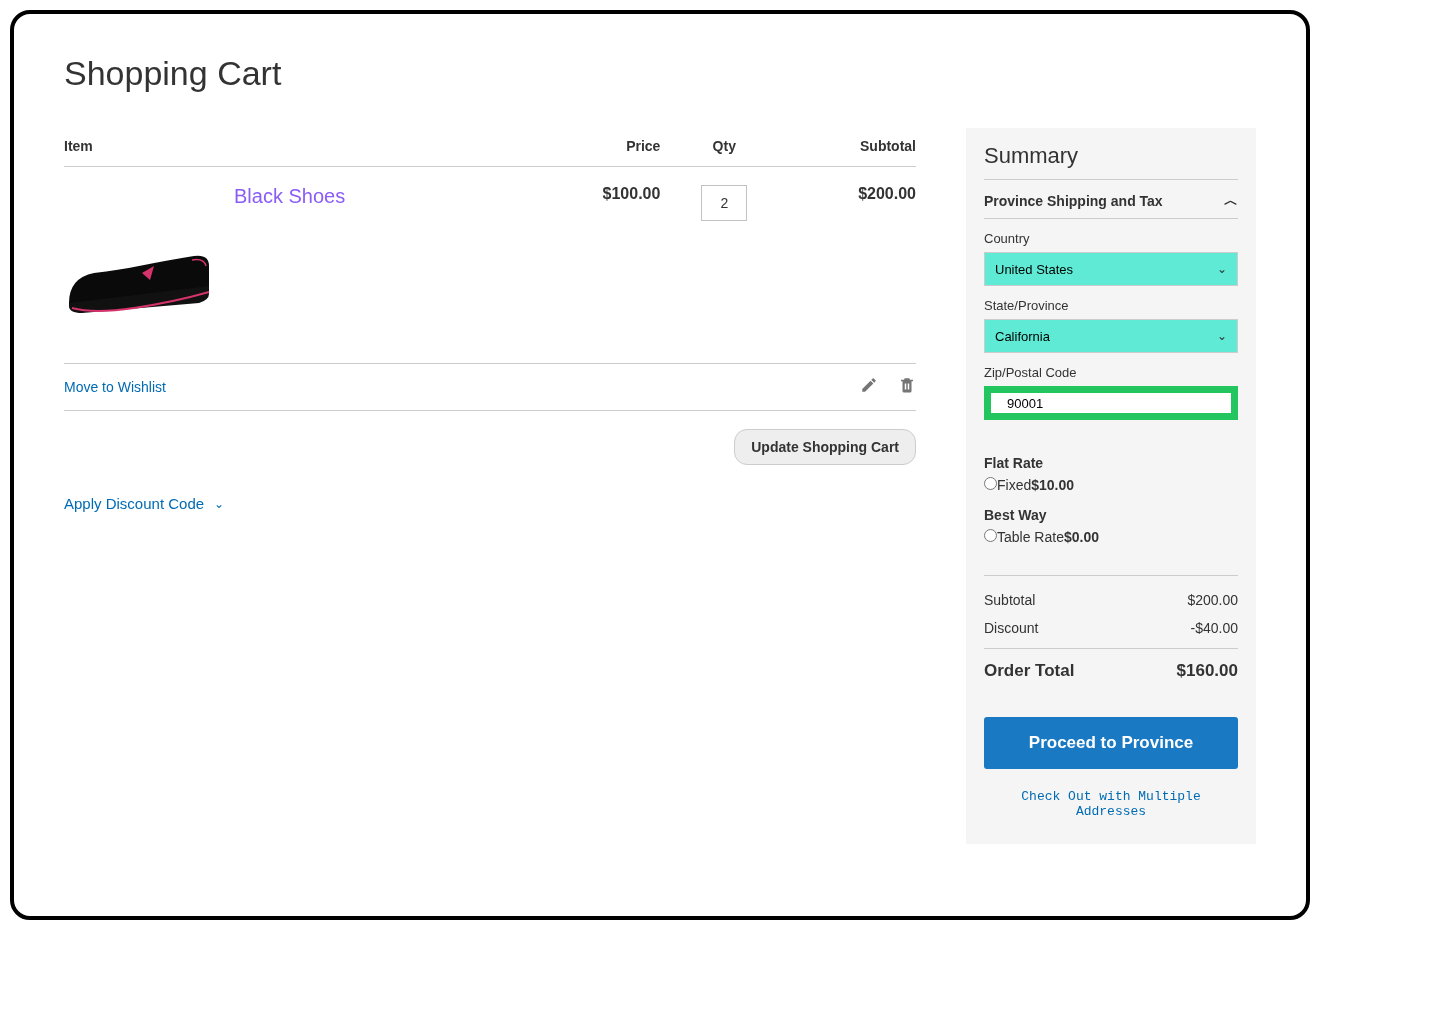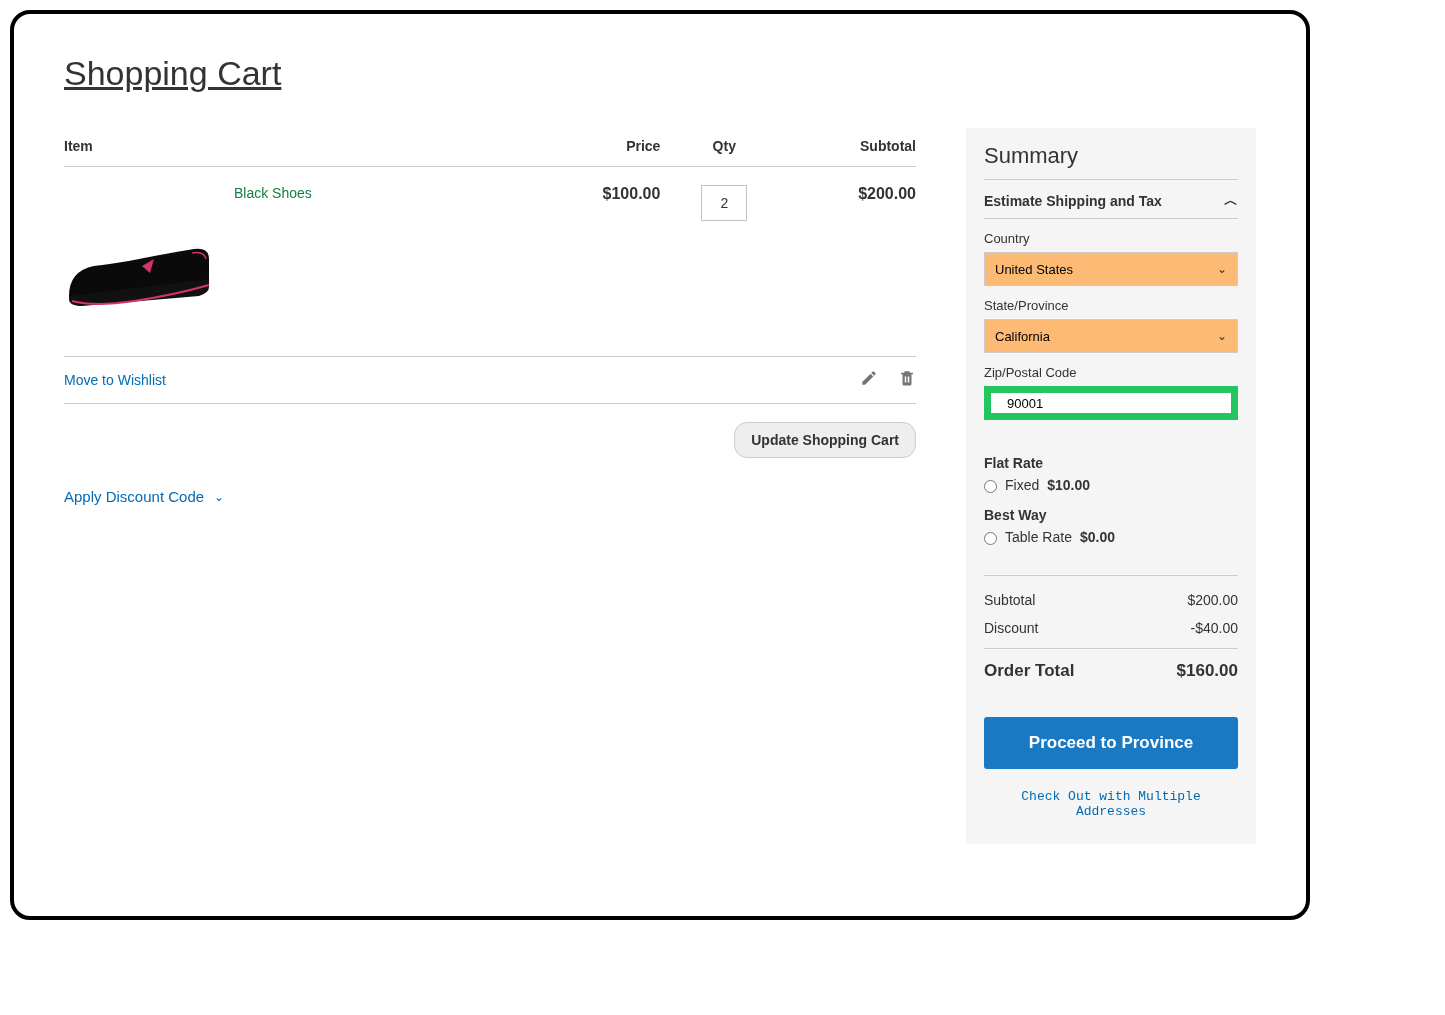--- a/index.html
+++ b/index.html
@@ -14,21 +14,20 @@
     width: 1300px;
     height: 910px;
     padding: 40px 50px;
     position: relative;
   }
   h1.page-title {
     font-size: 34px;
     font-weight: 300;
     color: #333;
     margin-bottom: 35px;
-    text-decoration: underline;
   }
   .layout {
     display: flex;
     gap: 50px;
     align-items: flex-start;
   }
   .cart-col { flex: 1; }
   .summary-col { width: 290px; background: #f5f5f5; padding: 15px 18px 25px; }
 
   
@@ -45,21 +44,21 @@
   .cart-table thead th.col-qty,
   .cart-table thead th.col-subtotal { text-align: right; }
   .cart-table thead th.col-qty { text-align: center; }
   .cart-table tbody td {
     padding-top: 18px;
     font-size: 16px;
     color: #333;
     vertical-align: top;
   }
   .cart-table tbody td.col-item { display: flex; flex-direction: column; }
-  .item-name { padding-left: 170px; font-size: 14px; color: #15803d; }
+  .item-name { padding-left: 170px; font-size: 20px; color: #8b5cf6; }
   .item-image {
     margin-top: 30px;
     width: 150px;
     height: 85px;
     background: #fff;
     position: relative;
   }
   .shoe-svg { width: 150px; height: 85px; }
   .cart-table tbody td.col-price,
   .cart-table tbody td.col-subtotal { text-align: right; font-weight: 700; color: #333; }
@@ -121,41 +120,41 @@
     display: flex; justify-content: space-between; align-items: center;
     padding: 12px 0 8px;
     border-bottom: 1px solid #ccc;
     font-weight: 700; font-size: 14px; color: #333;
     cursor: pointer;
   }
   .field { margin-top: 12px; }
   .field label { display: block; font-size: 13px; color: #333; margin-bottom: 6px; }
   .select-wrap {
     position: relative;
-    background: #fdba74;
+    background: #5eead4;
     border: 1px solid #ccc;
     height: 34px;
     display: flex; align-items: center;
     padding: 0 10px;
     font-size: 13px;
     cursor: pointer;
   }
   .select-wrap .chev-down {
     position: absolute; right: 10px; font-size: 12px; color: #333;
   }
   .text-input {
     width: 100%; height: 34px;
     border: 7px solid #22c55e;
     padding: 0 16px;
     font-size: 13px;
   }
 
   .ship-methods { margin-top: 35px; font-size: 14px; }
   .ship-group-title { font-weight: 700; color: #333; margin-bottom: 6px; }
-  .ship-option { display: flex; align-items: flex-end; gap: 8px; color: #333; }
+  .ship-option { display: flex; align-items: flex-start; gap: 0; color: #333; }
   .ship-option input[type=radio] { margin: 0; }
   .ship-option .cost { font-weight: 700; }
   .ship-group + .ship-group { margin-top: 14px; }
 
   .totals { margin-top: 30px; border-top: 1px solid #ccc; padding-top: 10px; font-size: 14px; }
   .totals-row { display: flex; justify-content: space-between; padding: 6px 0; color: #333; }
   .order-total-row {
     border-top: 1px solid #ccc;
     margin-top: 6px; padding-top: 12px;
     font-weight: 700; font-size: 17px;
@@ -242,21 +241,21 @@
       <div class="discount-toggle">
         <span>Apply Discount Code</span>
         <span class="chev">⌄</span>
       </div>
     </div>
 
     <div class="summary-col">
       <div class="summary-title">Summary</div>
 
       <div class="est-toggle">
-        <span>Estimate Shipping and Tax</span>
+        <span>Province Shipping and Tax</span>
         <span>︿</span>
       </div>
 
       <div class="field">
         <label>Country</label>
         <div class="select-wrap">
           <span>United States</span>
           <span class="chev-down">⌄</span>
         </div>
       </div>

